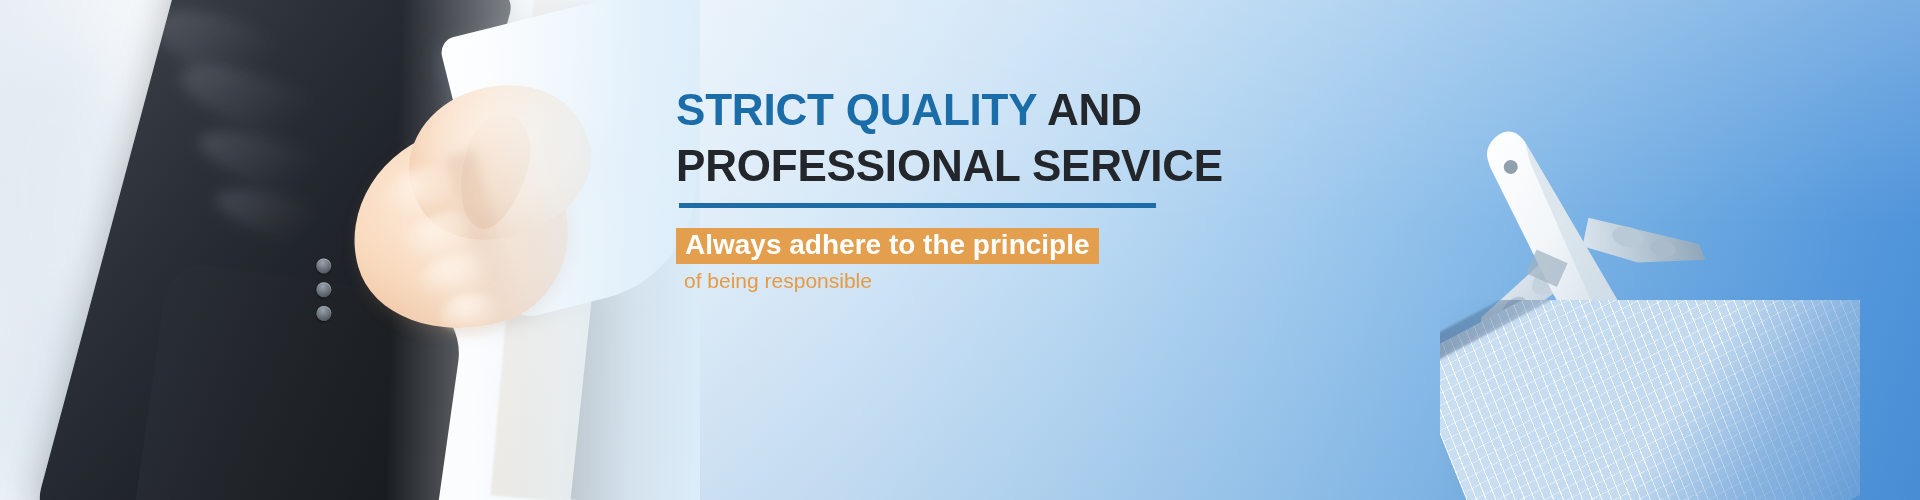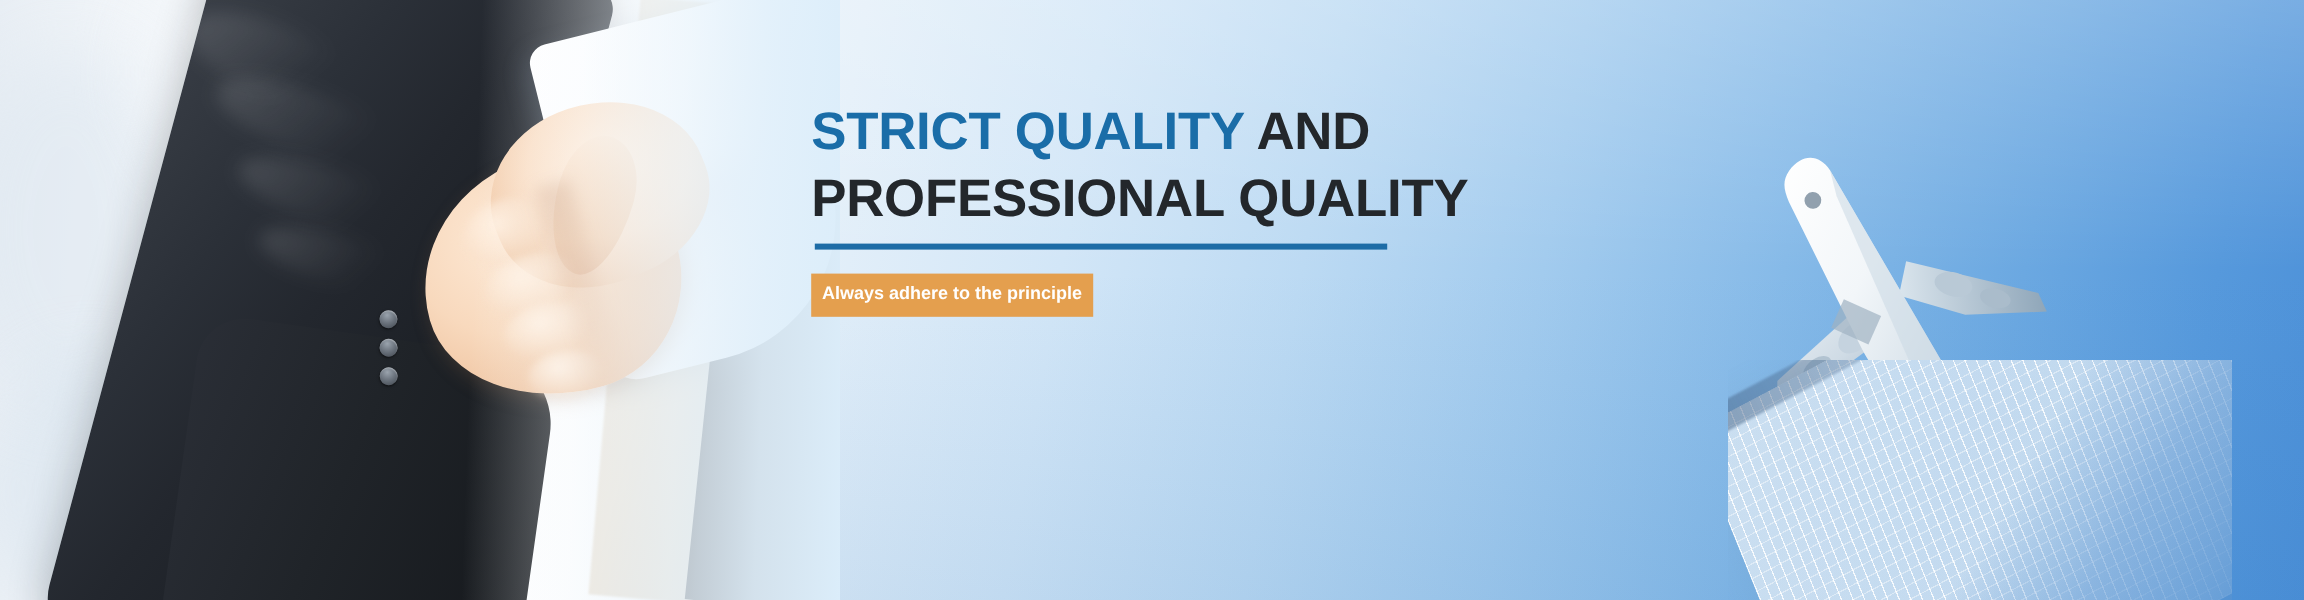--- a/index.html
+++ b/index.html
@@ -261,21 +261,21 @@
     width:477px; height:5px;
     background:#1d6ca6;
   }
 
   .tag-wrap { position:absolute; left:0; top:228px; width:520px; }
   .tag-highlight {
     display:inline-block;
     background:#e8a council;
     background:#e49f4e;
     color:#ffffff;
-    font-size:15px;
+    font-size:28px;
     font-weight:600;
     line-height:30px;
     padding:2px 9px 4px 9px;
     white-space:nowrap;
   }
   .tag-line {
     color:#e89a43;
     font-size:21px;
     font-weight:500;
     line-height:34px;
@@ -379,25 +379,26 @@
   <div class="tower">
     <div class="tower-face"></div>
     <div class="tower-edge"></div>
     <div class="tower-mask"></div>
   </div>
 
   <div class="content">
 
     <h1 class="headline">
       <span class="hl-blue">STRICT QUALITY</span><span class="hl-dark"> AND</span><br>
-      <span class="hl-dark">PROFESSIONAL QUALITY</span>
+      <span class="hl-dark">PROFESSIONAL SERVICE</span>
     </h1>
 
     <div class="divider"></div>
 
     <div class="tag-wrap">
       <div>
         <span class="tag-highlight">Always adhere to the principle</span>
       </div>
+      <div class="tag-line">of being responsible</div>
     </div>
 
   </div>
 </div>
 
 </body></html>

